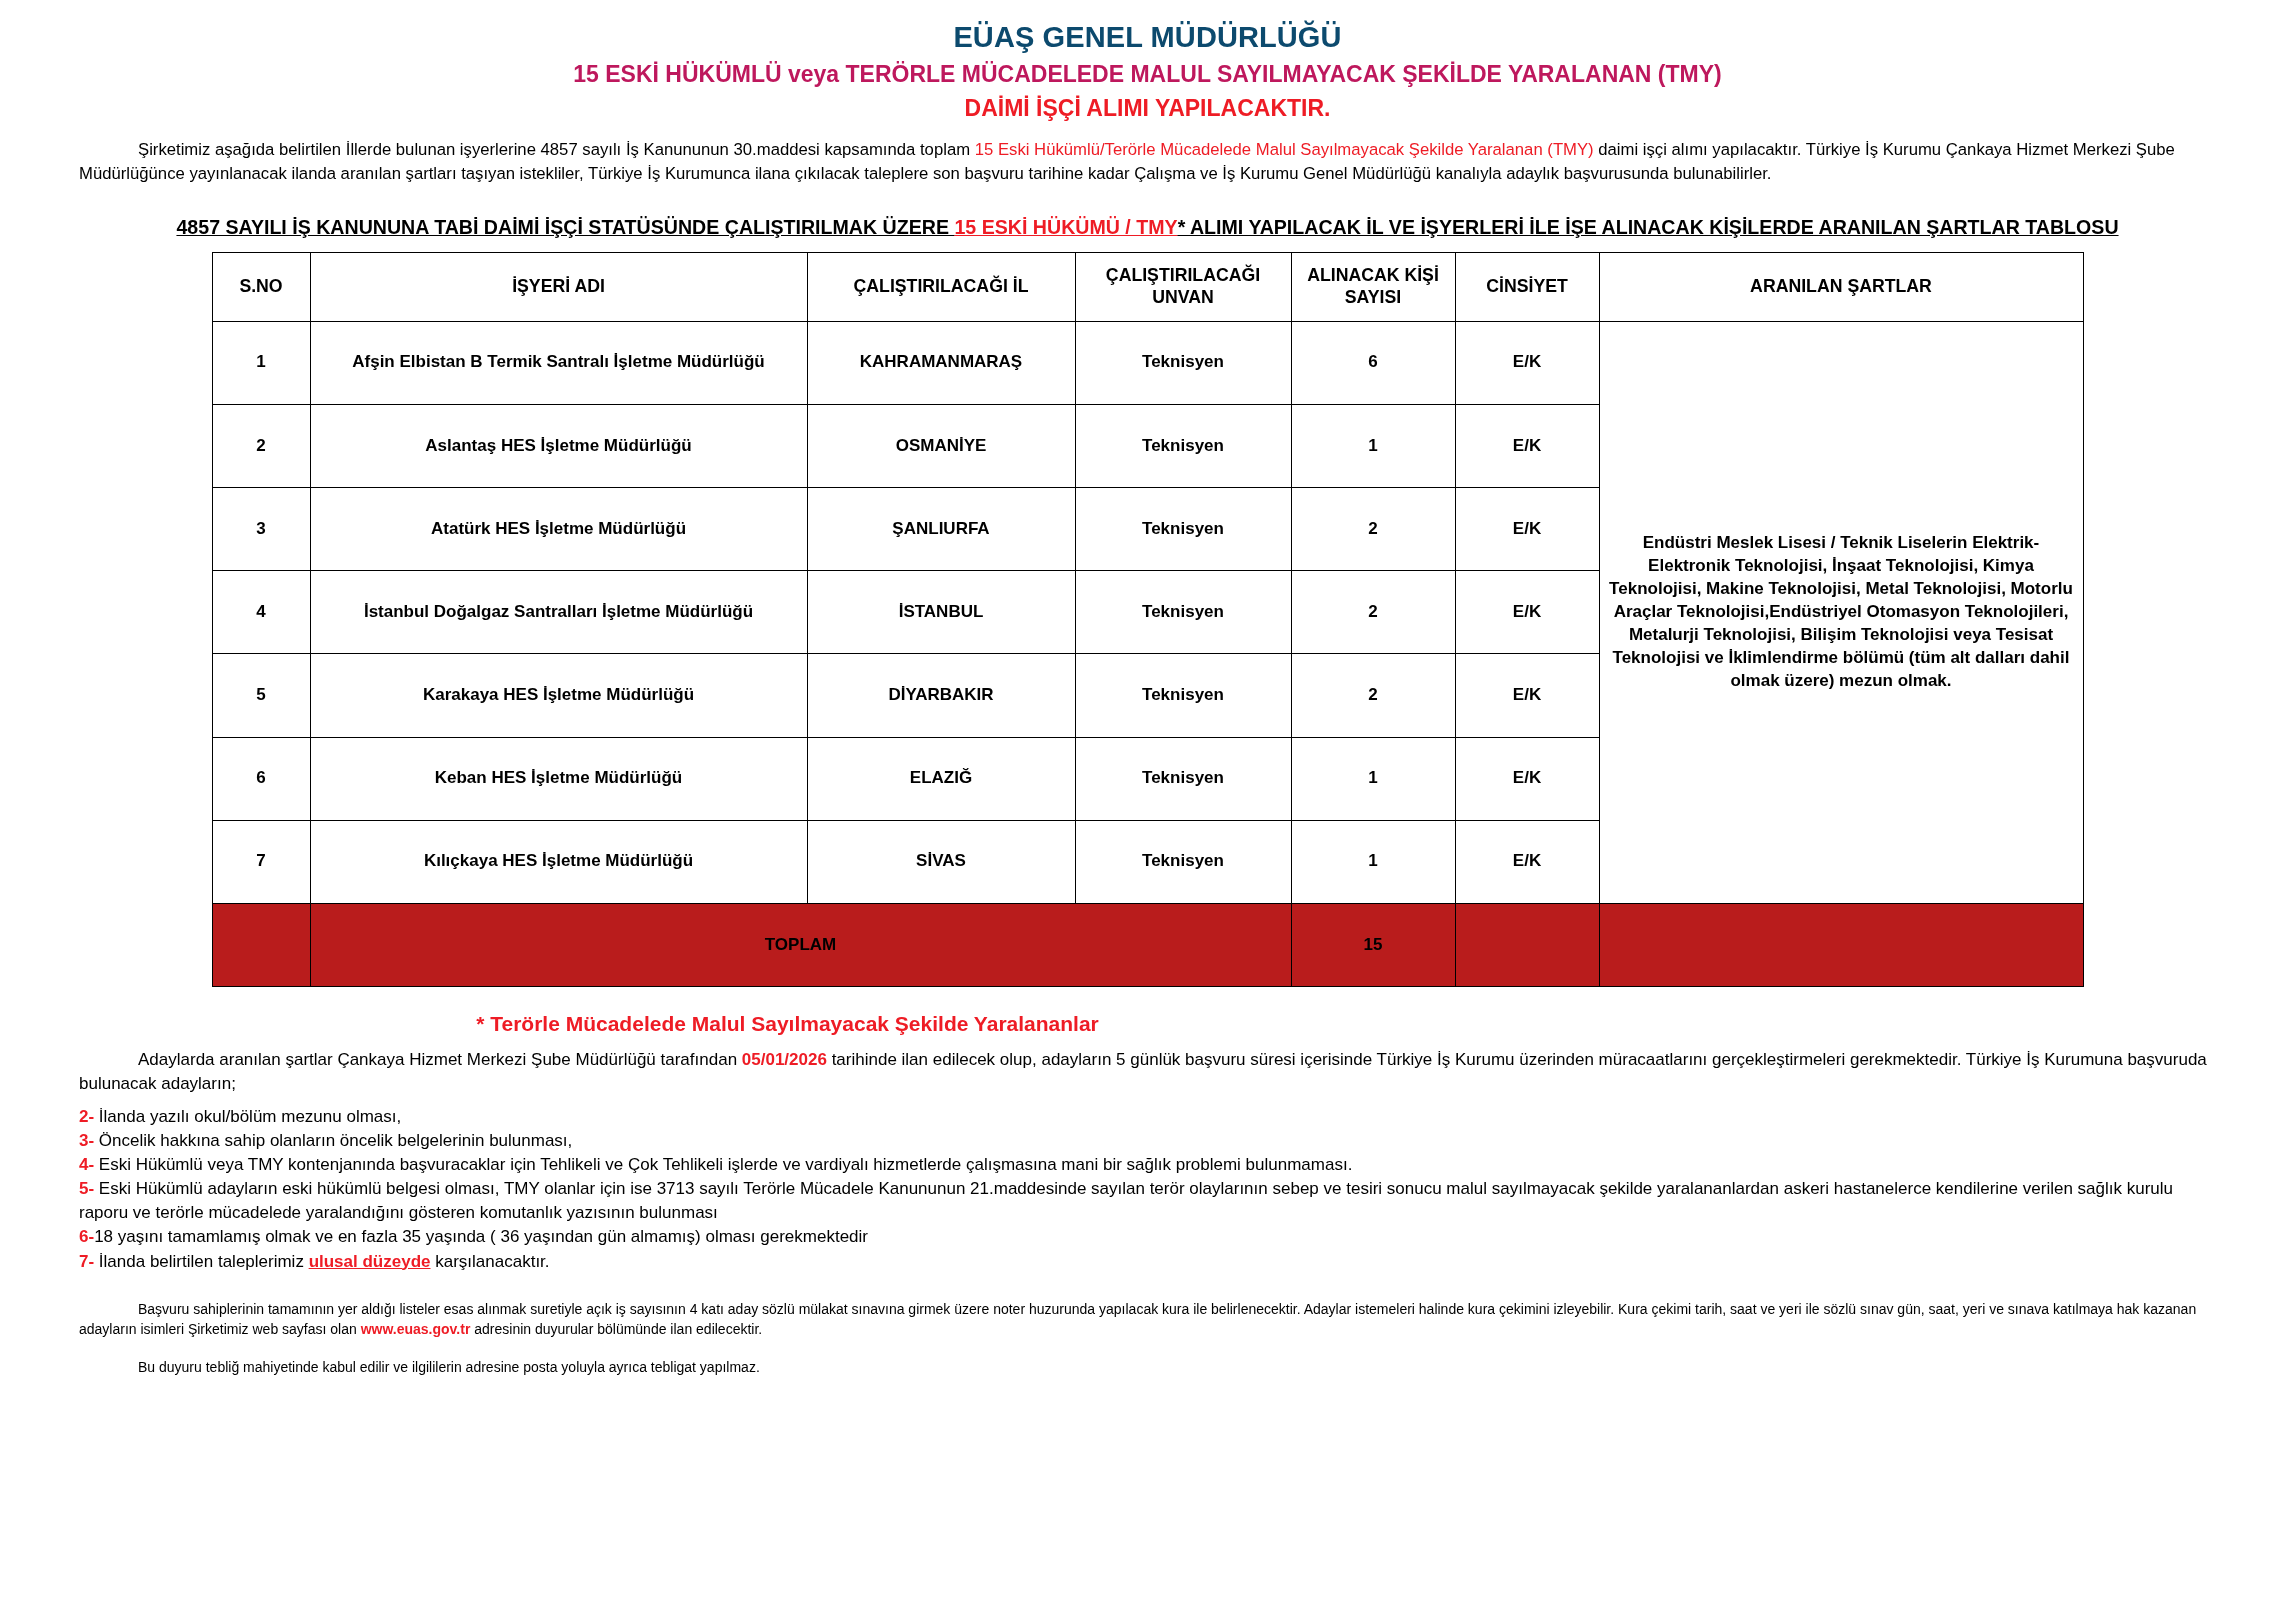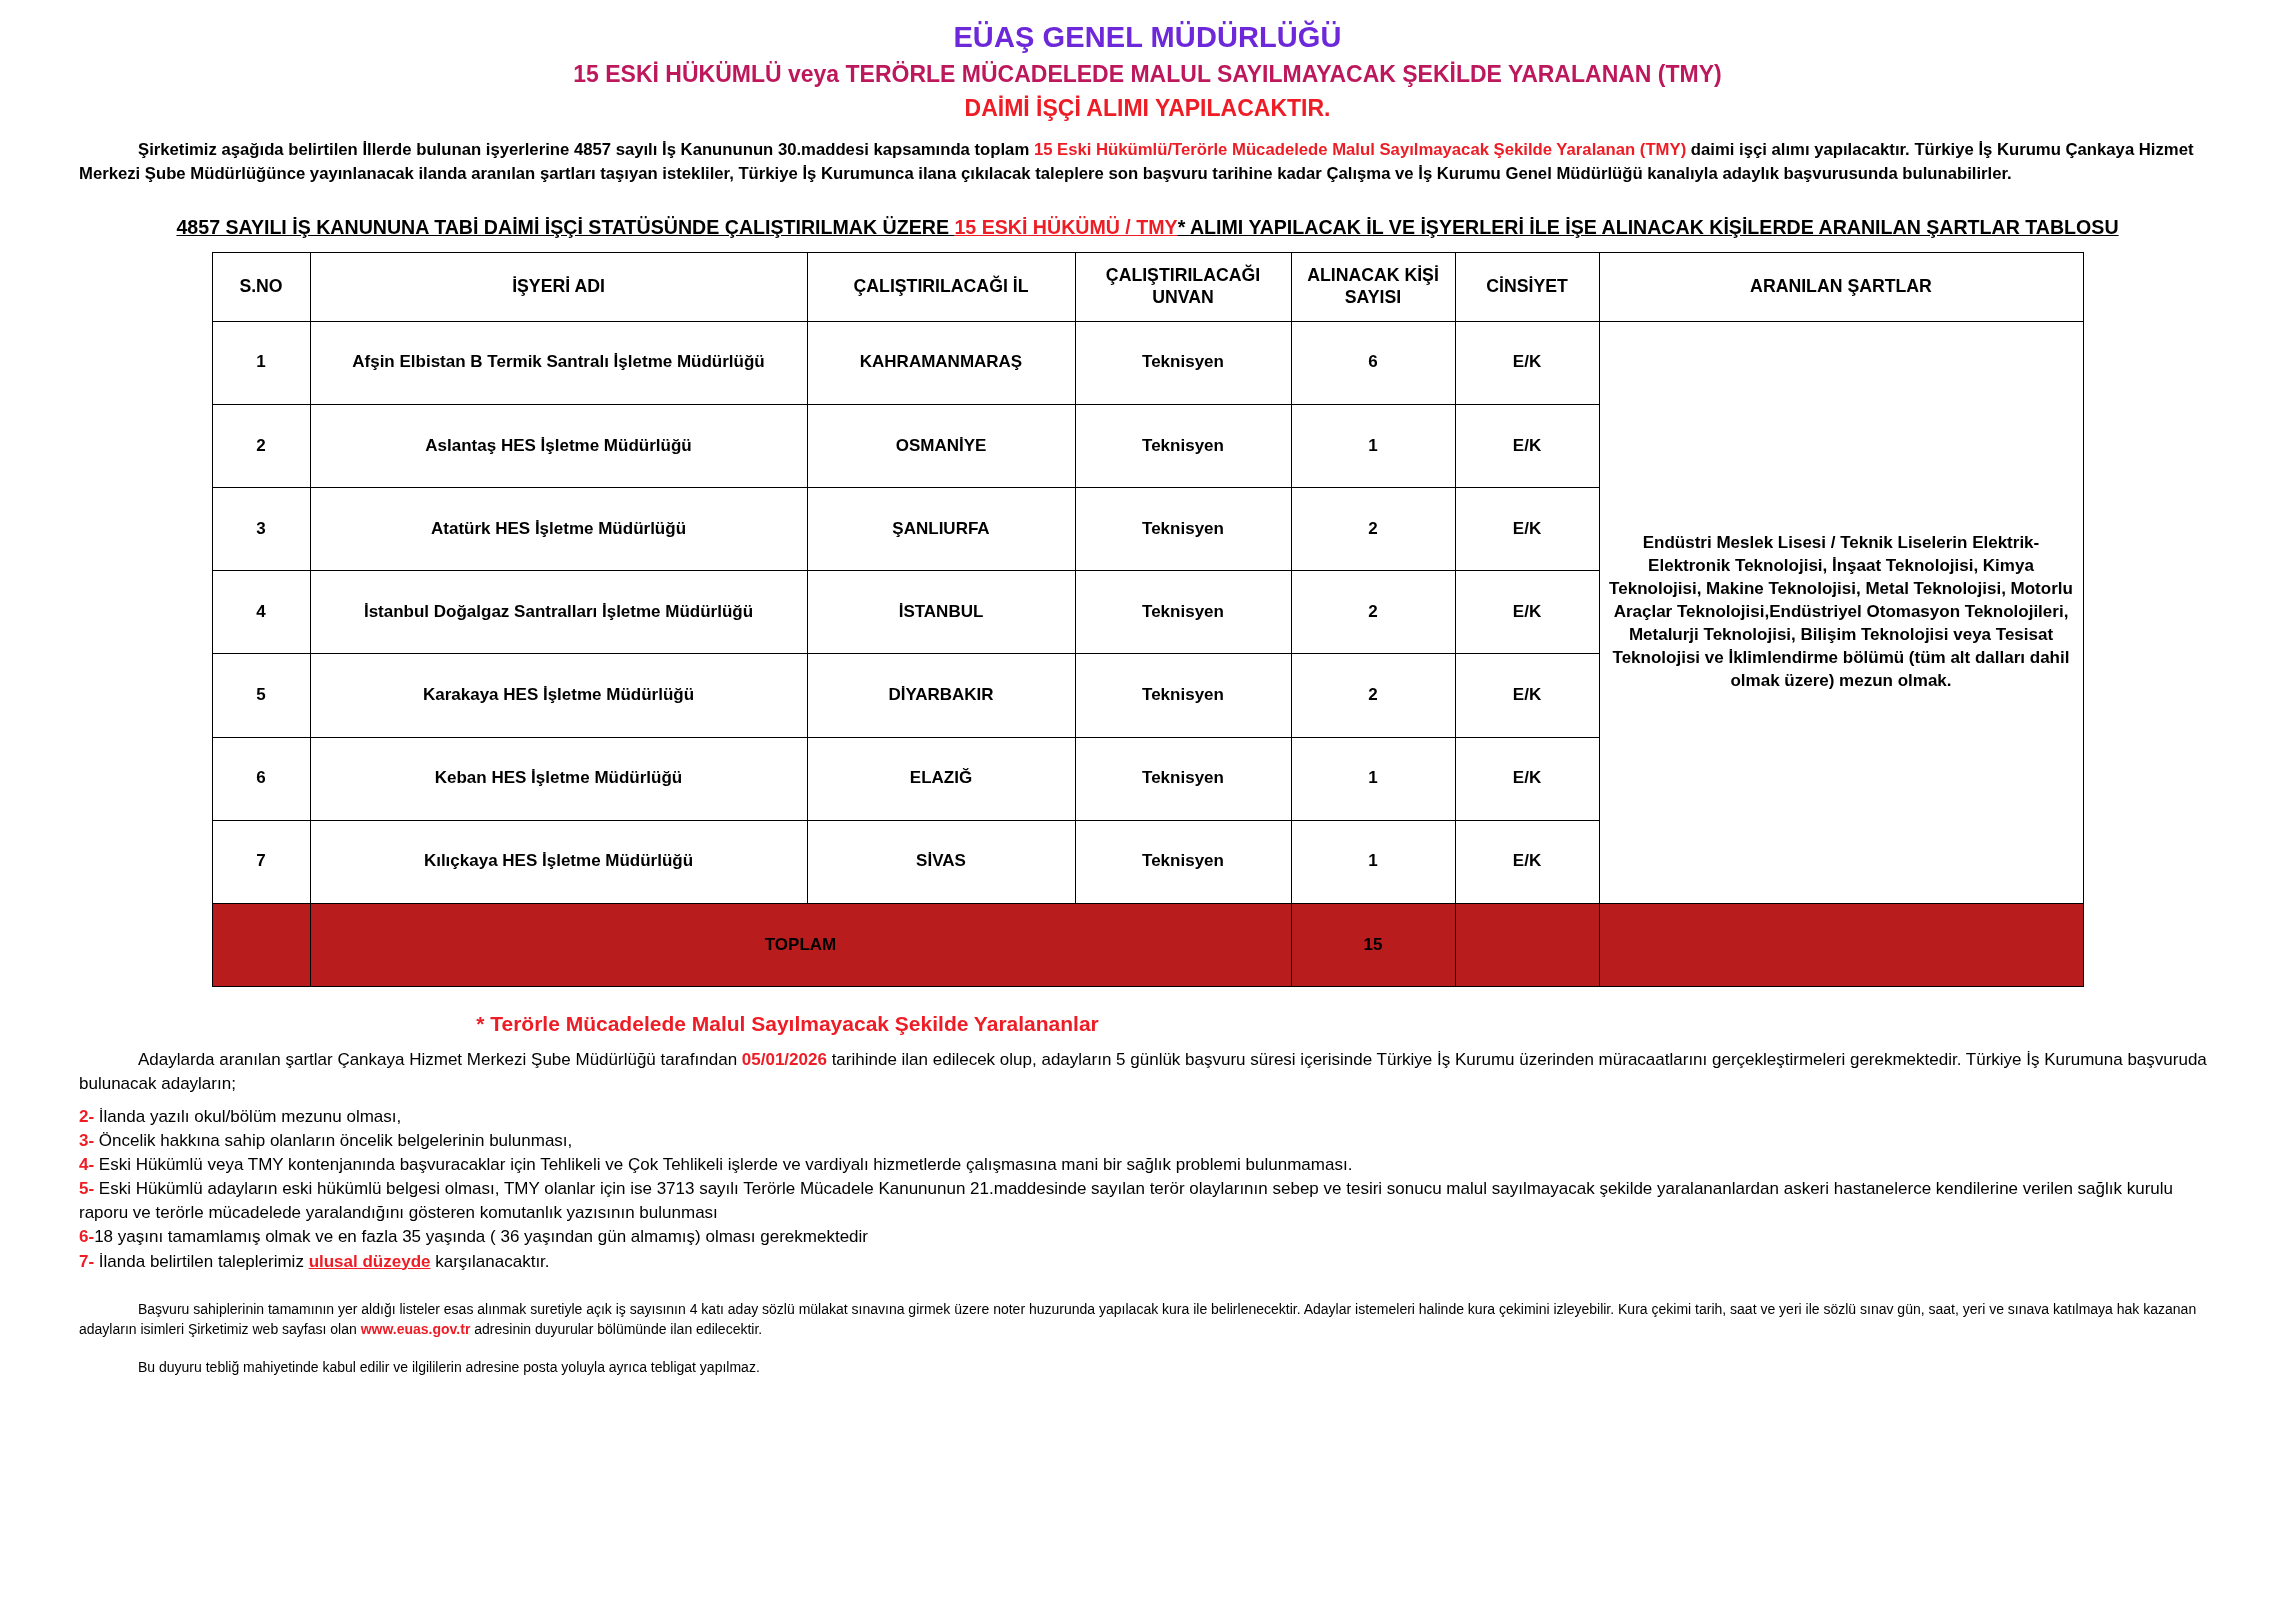--- a/index.html
+++ b/index.html
@@ -18,21 +18,21 @@
     position: relative;
     width: 2295px;
     height: 1623px;
     box-sizing: border-box;
     padding: 19.6px 79px 0 79px;
   }
 
   
   .title-block { text-align: center; }
   .title-1 {
-    color: #6d28d9;
+    color: #0c4a6e;
     font-weight: bold;
     font-size: 29px;
     line-height: 1.22;
     letter-spacing: 0.1px;
   }
   .title-2 {
     color: #be185d;
     font-weight: bold;
     font-size: 23px;
     line-height: 1.3;
@@ -45,21 +45,21 @@
     line-height: 1.3;
     margin-top: 3.9px;
   }
 
   
   .intro {
     margin-top: 14.4px;
     font-size: 16.7px;
     line-height: 1.42;
     text-align: left;
-    font-weight: bold;
+    font-weight: normal;
   }
   .intro .ind { display: inline-block; width: 59px; }
   .red { color: #ee1c25; }
 
   
   .table-caption {
     margin-top: 29px;
     text-align: center;
     font-size: 19.6px;
     font-weight: bold;

